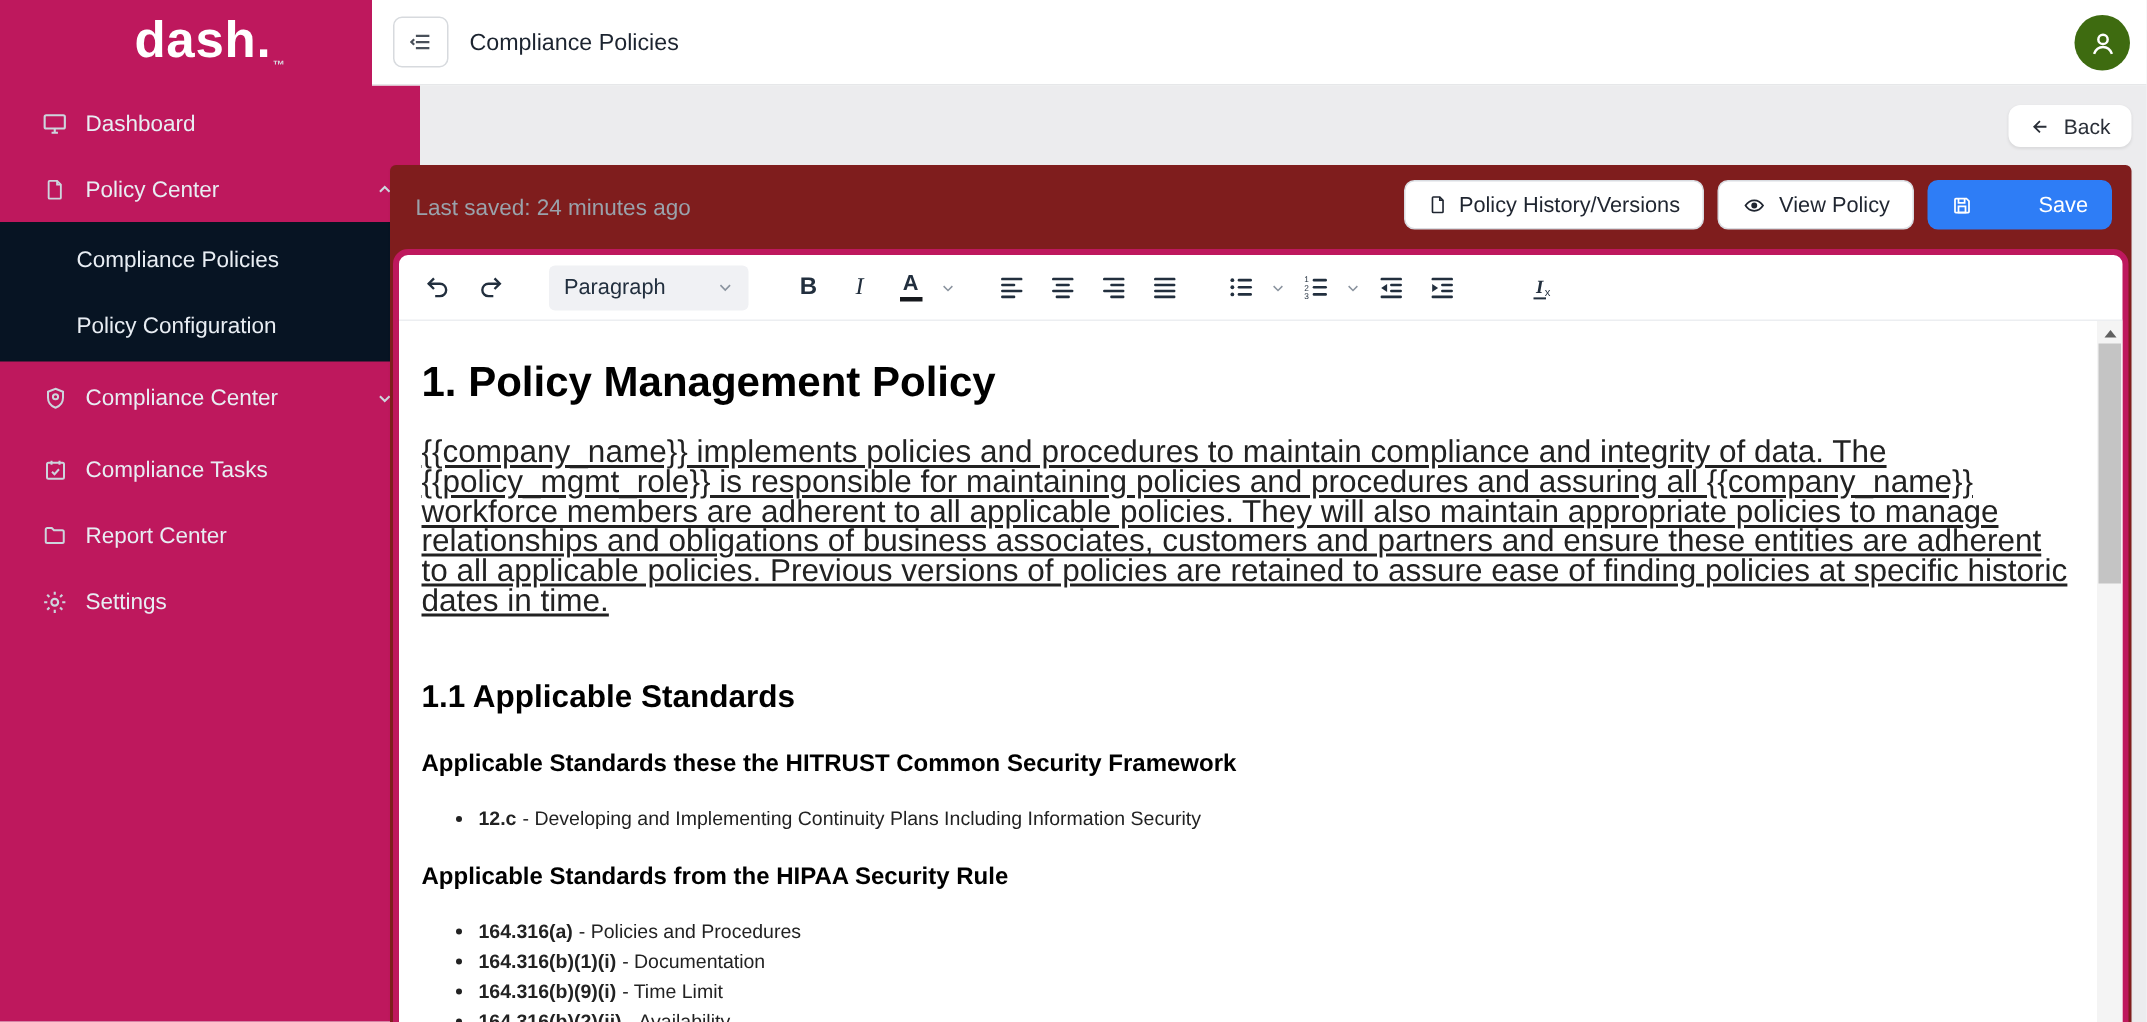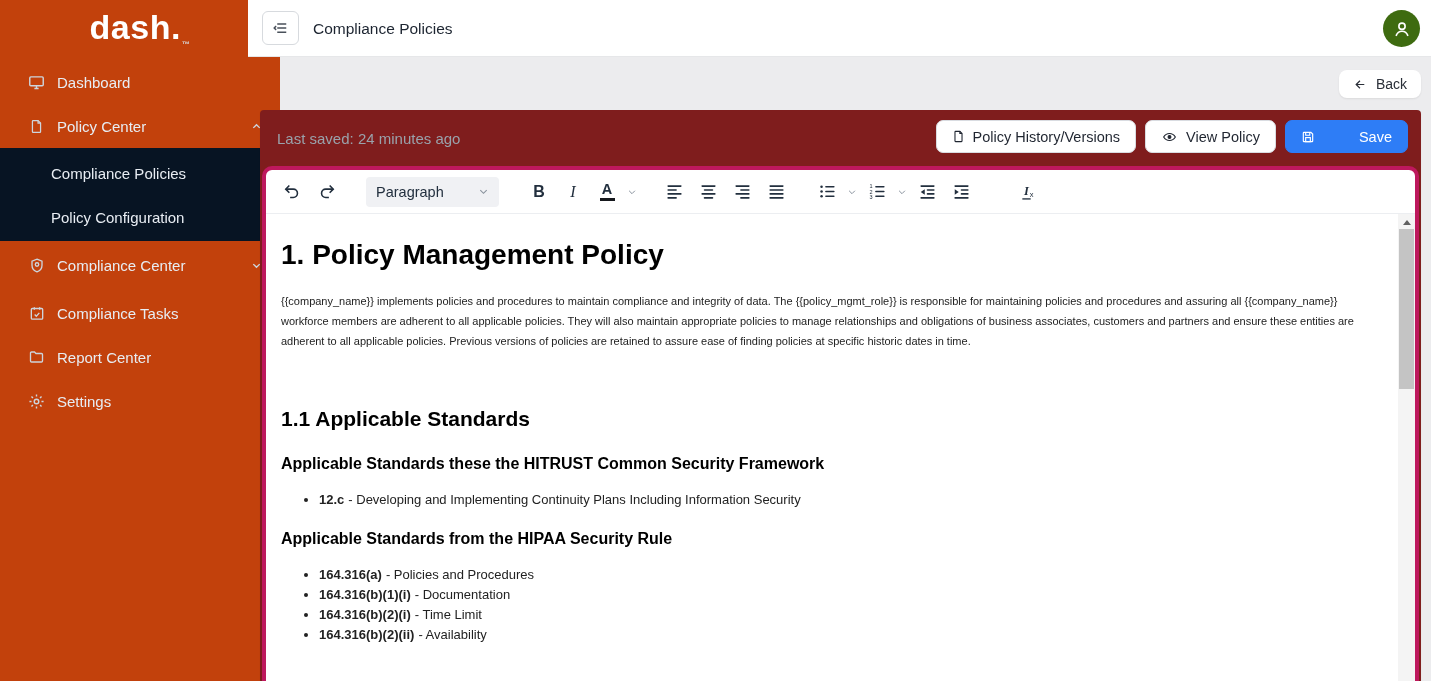--- a/index.html
+++ b/index.html
@@ -1,21 +1,21 @@
 <!DOCTYPE html>
 <html><head>
 <meta charset="utf-8">
 <style>
   * { margin:0; padding:0; box-sizing:border-box; }
   html,body { width:1431px; height:681px; overflow:hidden;
     font-family:"Liberation Sans","DejaVu Sans",sans-serif; background:#ececee; }
 
   
   .sidebar { position:absolute; left:0; top:0; width:280px; height:681px;
-    background:#c2410c; color:#e8edf3; }
+    background:#be185d; color:#e8edf3; }
   .logo { position:absolute; top:8px; left:0; width:100%; text-align:center;
     font-size:34px; font-weight:bold; color:#fff; letter-spacing:.5px; }
   .logo .tm { font-size:8px; vertical-align:sub; margin-left:1px; color:#d8dde2; }
   .nav-item { position:absolute; left:0; width:100%; height:44px;
     display:flex; align-items:center; padding-left:28px; cursor:pointer;
     font-size:15px; color:#e8edf3; }
   .nav-item .ic { width:17px; height:17px; margin-right:12px; color:#cdd5dd;
     display:flex; align-items:center; justify-content:center; flex:0 0 17px; }
   .nav-item .chev { position:absolute; right:18px; color:#cdd5dd; }
   .submenu { position:absolute; left:0; top:148px; width:100%; height:93px;
@@ -76,22 +76,22 @@
   .tb-b { font-weight:bold; font-size:16px; }
   .tb-i { font-style:italic; font-size:16px; font-family:"Liberation Serif",serif; }
   .fontcolor { display:flex; flex-direction:column; align-items:center; line-height:1; }
   .fontcolor .a { font-size:14.5px; font-weight:bold; }
   .fontcolor .bar { width:15px; height:3px; background:#16181d; margin-top:1px; }
 
   .content { flex:1; position:relative; overflow:hidden; background:#fff; }
   .doc { position:absolute; inset:0; padding:16px 32px 0 15px; color:#222;
     font-family:"Liberation Sans","DejaVu Sans",sans-serif; }
   .doc h1 { font-size:28px; line-height:34px; margin:8px 0 20px; color:#000; }
-  .doc p  { font-size:11px; line-height:19.8px; }
-  .doc h2 { font-size:21px; line-height:27px; margin:54px 0 0; color:#000; }
+  .doc p  { font-size:21px; line-height:19.8px;text-decoration:underline; }
+  .doc h2 { font-size:21px; line-height:27px; margin:40px 0 0; color:#000; }
   .doc h3 { font-size:16px; line-height:21px; margin:21px 0 0; color:#000; }
   .doc h3.h3b { margin-top:18px; }
   .doc ul { margin:16px 0 0; padding-left:38px; font-size:13px; line-height:20px; }
   .doc .rest { margin-left:4px; }
 
   
   .vscroll { position:absolute; top:0; right:0; bottom:0; width:17px;
     background:#f4f4f4; }
   .sb-arrow { position:absolute; left:0; width:17px; height:17px; display:flex;
     align-items:center; justify-content:center; cursor:pointer; }
@@ -426,21 +426,21 @@
           <p>{{company_name}} implements policies and procedures to maintain compliance and integrity of data. The {{policy_mgmt_role}} is responsible for maintaining policies and procedures and assuring all {{company_name}} workforce members are adherent to all applicable policies. They will also maintain appropriate policies to manage relationships and obligations of business associates, customers and partners and ensure these entities are adherent to all applicable policies. Previous versions of policies are retained to assure ease of finding policies at specific historic dates in time.</p>
           <h2>1.1 Applicable Standards</h2>
           <h3>Applicable Standards these the HITRUST Common Security Framework</h3>
           <ul>
             <li><b>12.c</b><span class="rest">- Developing and Implementing Continuity Plans Including Information Security</span></li>
           </ul>
           <h3 class="h3b">Applicable Standards from the HIPAA Security Rule</h3>
           <ul>
             <li><b>164.316(a)</b><span class="rest">- Policies and Procedures</span></li>
             <li><b>164.316(b)(1)(i)</b><span class="rest">- Documentation</span></li>
-            <li><b>164.316(b)(2)(i)</b><span class="rest">- Time Limit</span></li>
+            <li><b>164.316(b)(9)(i)</b><span class="rest">- Time Limit</span></li>
             <li><b>164.316(b)(2)(ii)</b><span class="rest">- Availability</span></li>
           </ul>
         </div>
         <div class="vscroll">
           <div class="sb-arrow sb-up">
               <div class="tri-up"></div>
             </div>
           <div class="sb-thumb"></div>
           <div class="sb-arrow sb-down">
               <div class="tri-down"></div>

